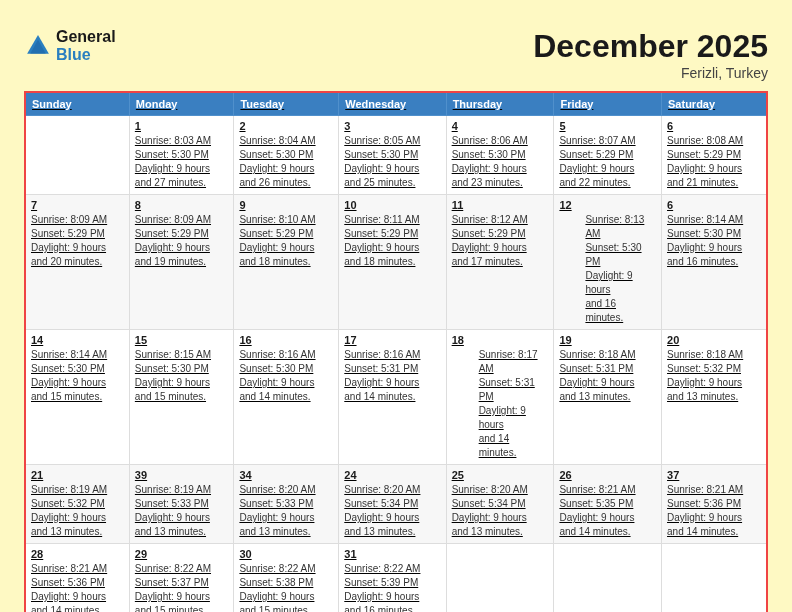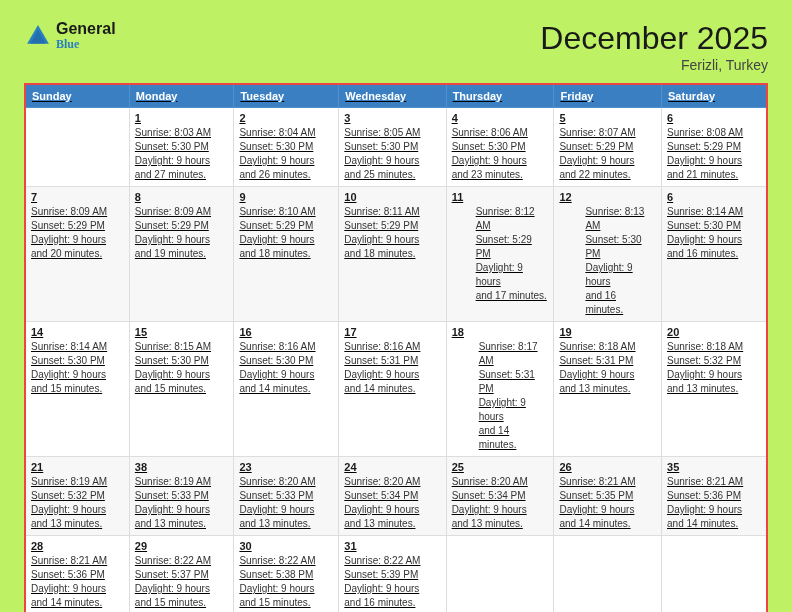--- a/index.html
+++ b/index.html
@@ -6,22 +6,22 @@
     body {
       width: 792px;
       height: 612px;
       font-family: Arial, sans-serif;
       background: #fff;
       overflow: hidden;
     }
     .page {
       width: 792px;
       height: 612px;
-      padding: 20px 24px 16px 24px;
-      background: #bef264;
+      padding: 28px 24px 16px 24px;
+      background: #fef9c3;
     }
     .header {
       display: flex;
       align-items: flex-start;
       justify-content: space-between;
       margin-bottom: 10px;
     }
     .logo {
       display: flex;
       align-items: center;
@@ -29,21 +29,21 @@
     }
     .logo-icon {
       width: 28px;
       height: 28px;
     }
     .title-block {
       text-align: right;
     }
     .month-title {
       font-size: 32px;
-      font-weight: normal;
+      font-weight: bold;
       color: #1a1a1a;
     }
     .subtitle {
       font-size: 14px;
       color: #444;
     }
     .calendar {
       width: 100%;
       border-collapse: collapse;
       border: 2px solid #ef4444;
@@ -91,21 +91,21 @@
 
 <div class="page">
   <div class="header">
     <div class="logo">
       <svg class="logo-icon" viewBox="0 0 36 36">
         <polygon points="18,4 32,28 4,28" fill="#2a7fc0"></polygon>
         <polygon points="18,10 28,28 8,28" fill="#1a5fa0" opacity="0.5"></polygon>
       </svg>
       <div style="line-height:1.15">
         <div style="font-size:16px; font-weight:bold; color:#1a1a1a;">General</div>
-        <div style="font-size:12px; font-weight:bold; color:#2a7fc0;font-family:Liberation Serif, serif;">Blue</div>
+        <div style="font-size:16px; font-weight:bold; color:#2a7fc0;">Blue</div>
       </div>
     </div>
     <div class="title-block">
       <div class="month-title">December 2025</div>
       <div class="subtitle">Ferizli, Turkey</div>
     </div>
   </div>
 
   <table class="calendar">
     <thead>
@@ -190,21 +190,21 @@
           </td>
           <td>
             <span class="day-num">10</span>
             <div class="day-info" style="white-space: pre-line;">Sunrise: 8:11 AM
 Sunset: 5:29 PM
 Daylight: 9 hours
 and 18 minutes.</div>
           </td>
           <td>
             <span class="day-num">11</span>
-            <div class="day-info" style="white-space: pre-line; margin-left: 24px;">Sunrise: 8:12 AM
+            <div class="day-info" style="white-space: pre-line;">Sunrise: 8:12 AM
 Sunset: 5:29 PM
 Daylight: 9 hours
 and 17 minutes.</div>
           </td>
           <td>
             <span class="day-num">12</span>
             <div class="day-info" style="white-space: pre-line; margin-left: 26px;">Sunrise: 8:13 AM
 Sunset: 5:30 PM
 Daylight: 9 hours
 and 16 minutes.</div>
@@ -270,28 +270,28 @@
         </tr>
         <tr>
           <td>
             <span class="day-num">21</span>
             <div class="day-info" style="white-space: pre-line;">Sunrise: 8:19 AM
 Sunset: 5:32 PM
 Daylight: 9 hours
 and 13 minutes.</div>
           </td>
           <td>
-            <span class="day-num">38</span>
+            <span class="day-num">39</span>
             <div class="day-info" style="white-space: pre-line;">Sunrise: 8:19 AM
 Sunset: 5:33 PM
 Daylight: 9 hours
 and 13 minutes.</div>
           </td>
           <td>
-            <span class="day-num">23</span>
+            <span class="day-num">34</span>
             <div class="day-info" style="white-space: pre-line;">Sunrise: 8:20 AM
 Sunset: 5:33 PM
 Daylight: 9 hours
 and 13 minutes.</div>
           </td>
           <td>
             <span class="day-num">24</span>
             <div class="day-info" style="white-space: pre-line;">Sunrise: 8:20 AM
 Sunset: 5:34 PM
 Daylight: 9 hours
@@ -305,21 +305,21 @@
 and 13 minutes.</div>
           </td>
           <td>
             <span class="day-num">26</span>
             <div class="day-info" style="white-space: pre-line;">Sunrise: 8:21 AM
 Sunset: 5:35 PM
 Daylight: 9 hours
 and 14 minutes.</div>
           </td>
           <td>
-            <span class="day-num">35</span>
+            <span class="day-num">37</span>
             <div class="day-info" style="white-space: pre-line;">Sunrise: 8:21 AM
 Sunset: 5:36 PM
 Daylight: 9 hours
 and 14 minutes.</div>
           </td>
         </tr>
         <tr>
           <td>
             <span class="day-num">28</span>
             <div class="day-info" style="white-space: pre-line;">Sunrise: 8:21 AM

